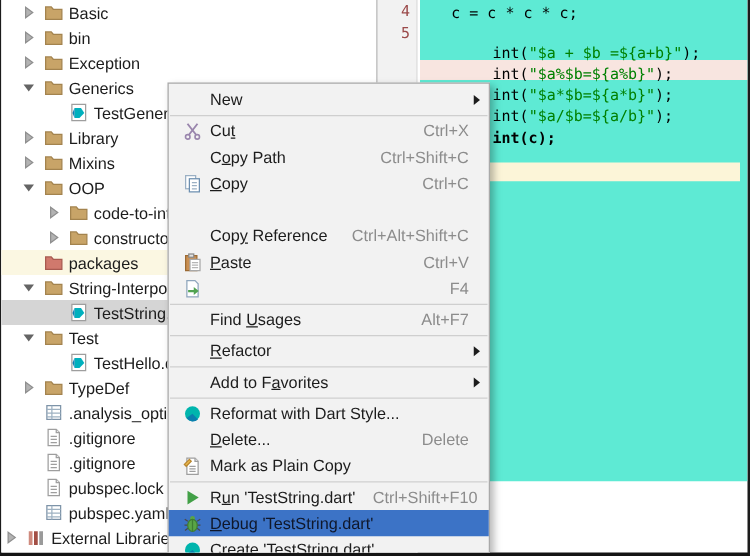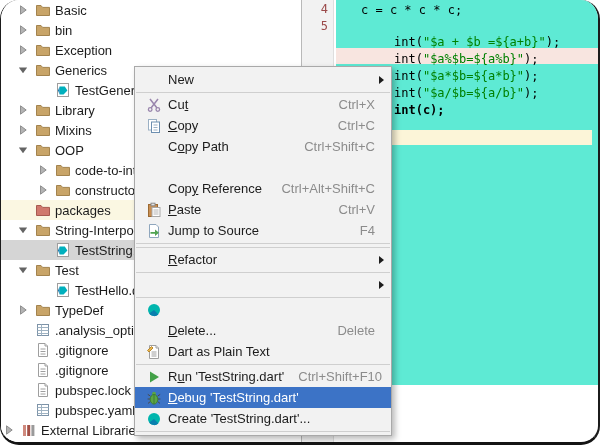--- a/index.html
+++ b/index.html
@@ -1,21 +1,20 @@
 <!DOCTYPE html>
 <html><head>
 <meta charset="utf-8">
 <style>
   html,body { margin:0; padding:0; background:#fff; }
   .screen {
     position:relative; width:600px; height:445px; overflow:hidden;
     background:#ffffff; box-sizing:border-box;
     border-left:1px solid #1b1b1b; border-right:2px solid #1b1b1b; border-bottom:3px solid #141414;
     font-family:"Liberation Sans", sans-serif;
-    border-radius:19px;
   }
   
   .tree-panel { position:absolute; left:0; top:0; width:300px; height:445px; background:#fff; }
   .tree-row { position:absolute; left:0; width:300px; height:20px; display:flex; align-items:center;
               font-size:13px; color:#1c1c1c; cursor:default; }
   .tree-row.selected { background:#d5d5d5; }
   .tree-row.tinted { background:#fbf7e2; }
   .tw-arrow { width:16px; height:16px; flex:none; display:flex; align-items:center; justify-content:center; }
   .tw-icon  { width:16px; height:16px; flex:none; margin-left:4px; margin-right:4px; display:flex; align-items:center; justify-content:center; }
   .tw-icon svg, .tw-arrow svg { width:16px; height:16px; display:block; }
@@ -32,21 +31,21 @@
   .hl-yellow { left:0;  top:130px; width:256px; height:15px; background:#fcf5d8; }
   .code-line { position:absolute; font-family:"DejaVu Sans Mono", monospace; font-size:12px;
                line-height:17px; white-space:pre; color:#000; }
   .seg-string { color:#008000; }
   
   .context-menu { position:absolute; left:133px; top:30px; width:258px; box-sizing:border-box;
                   background:#f2f2f2; border:1px solid #a9a9a9; padding:2px 0;
                   box-shadow:3px 3px 6px rgba(0,0,0,.28); z-index:10;margin-top:36px; }
   .menu-item { height:21px; display:flex; align-items:center; padding:0 7px 0 10px;
                font-size:13px; color:#1c1c1c; cursor:default; }
-  .menu-item.selected { background:#3c73c6; color:#ffffff; }
+  .menu-item.selected { background:#3c73c6; color:#0f172a; }
   .mi-icon { width:17px; height:16px; flex:none; margin-right:6px; display:flex; align-items:center; justify-content:center; }
   .mi-icon svg { width:16px; height:16px; display:block; }
   .mi-label { white-space:nowrap; }
   .mn { text-decoration:underline; text-underline-offset:1px; }
   .mi-space { flex:1; }
   .mi-shortcut { color:#8c8c8c; margin-left:14px; white-space:nowrap; }
   .mi-arrow { width:9px; flex:none; display:flex; justify-content:flex-end; }
   .tri { width:0; height:0; border-left:5px solid #1c1c1c; border-top:4px solid transparent; border-bottom:4px solid transparent; }
   .menu-sep { height:4px; display:flex; align-items:center; padding:0 1px; }
   .menu-sep-line { width:100%; height:1px; background:#cfcfcf; }
@@ -358,37 +357,37 @@
             <circle cx="4.2" cy="12.5" r="1.8" fill="none" stroke="#9a86ad" stroke-width="1.3"></circle>
             <circle cx="11.8" cy="12.5" r="1.8" fill="none" stroke="#9a86ad" stroke-width="1.3"></circle>
           </svg>
         </span>
         <span class="mi-label"><span>Cu</span><span class="mn">t</span><span></span></span>
         <span class="mi-space"></span>
         <span class="mi-shortcut">Ctrl+X</span>
         <span class="mi-arrow"></span>
       </div>
       <div class="menu-item">
+        <span class="mi-icon"></span>
+        <span class="mi-label"><span>C</span><span class="mn">o</span><span>py Path</span></span>
+        <span class="mi-space"></span>
+        <span class="mi-shortcut">Ctrl+Shift+C</span>
+        <span class="mi-arrow"></span>
+      </div>
+      <div class="menu-item">
         <span class="mi-icon">
           <svg viewBox="0 0 16 16">
             <rect x="2.5" y="1.5" width="8" height="10.5" fill="#fff" stroke="#9bb0c4"></rect>
             <rect x="5.5" y="4" width="8" height="10.5" fill="#fff" stroke="#6d8fb0"></rect>
             <path d="M7.5 7 H11.5 M7.5 9.5 H11.5 M7.5 12 H11.5" stroke="#9bb0c4"></path>
           </svg>
         </span>
         <span class="mi-label"><span></span><span class="mn">C</span><span>opy</span></span>
         <span class="mi-space"></span>
         <span class="mi-shortcut">Ctrl+C</span>
-        <span class="mi-arrow"></span>
-      </div>
-      <div class="menu-item">
-        <span class="mi-icon"></span>
-        <span class="mi-label"><span>C</span><span class="mn">o</span><span>py Path</span></span>
-        <span class="mi-space"></span>
-        <span class="mi-shortcut">Ctrl+Shift+C</span>
         <span class="mi-arrow"></span>
       </div>
       <div class="menu-item">
         <span class="mi-icon"></span>
         <span class="mi-space"></span>
         <span class="mi-arrow"></span>
       </div>
       <div class="menu-item">
         <span class="mi-icon"></span>
         <span class="mi-label"><span>Cop</span><span class="mn">y</span><span> Reference</span></span>
@@ -410,79 +409,87 @@
         <span class="mi-shortcut">Ctrl+V</span>
         <span class="mi-arrow"></span>
       </div>
       <div class="menu-item">
         <span class="mi-icon">
           <svg viewBox="0 0 16 16">
             <path d="M3.5 1.5 H10 L12.5 4 V14.5 H3.5 Z" fill="#fff" stroke="#8fa6bd"></path>
             <path d="M4.5 9 H9 V6.5 L13 9.8 L9 13 V10.8 H4.5 Z" fill="#51a351"></path>
           </svg>
         </span>
-        <span class="mi-label">Jump to Source</span>
         <span class="mi-space"></span>
         <span class="mi-shortcut">F4</span>
         <span class="mi-arrow"></span>
       </div>
       <div class="menu-sep">
         <div class="menu-sep-line"></div>
+      </div>
+      <div class="menu-item">
+        <span class="mi-icon"></span>
+        <span class="mi-label"><span>Find </span><span class="mn">U</span><span>sages</span></span>
+        <span class="mi-space"></span>
+        <span class="mi-shortcut">Alt+F7</span>
+        <span class="mi-arrow"></span>
       </div>
       <div class="menu-sep">
         <div class="menu-sep-line"></div>
       </div>
       <div class="menu-item">
         <span class="mi-icon"></span>
         <span class="mi-label"><span></span><span class="mn">R</span><span>efactor</span></span>
         <span class="mi-space"></span>
         <span class="mi-arrow">
           <span class="tri"></span>
         </span>
       </div>
       <div class="menu-sep">
         <div class="menu-sep-line"></div>
       </div>
       <div class="menu-item">
         <span class="mi-icon"></span>
+        <span class="mi-label"><span>Add to F</span><span class="mn">a</span><span>vorites</span></span>
         <span class="mi-space"></span>
         <span class="mi-arrow">
           <span class="tri"></span>
         </span>
       </div>
       <div class="menu-sep">
         <div class="menu-sep-line"></div>
       </div>
       <div class="menu-item">
         <span class="mi-icon">
           <svg viewBox="0 0 16 16">
             <circle cx="8" cy="8" r="6" fill="#00b5ad"></circle>
             <path d="M8 8 L3.2 11.4 A6 6 0 0 0 12.4 12.5 Z" fill="#0a7fae"></path>
           </svg>
         </span>
+        <span class="mi-label">Reformat with Dart Style...</span>
         <span class="mi-space"></span>
         <span class="mi-arrow"></span>
       </div>
       <div class="menu-item">
         <span class="mi-icon"></span>
         <span class="mi-label"><span></span><span class="mn">D</span><span>elete...</span></span>
         <span class="mi-space"></span>
         <span class="mi-shortcut">Delete</span>
         <span class="mi-arrow"></span>
       </div>
       <div class="menu-item">
         <span class="mi-icon">
           <svg viewBox="0 0 16 16">
             <path d="M3.5 1.5 H10 L12.5 4 V14.5 H3.5 Z" fill="#fff" stroke="#9e9e9e"></path>
             <path d="M10 1.5 V4 H12.5" fill="#ececec" stroke="#9e9e9e"></path>
             <path d="M5.5 8 H10.5 M5.5 10 H10.5 M5.5 12 H10.5" stroke="#9e9e9e"></path>
             <path d="M1.5 6.5 L5.5 2.5 L7 4 L3 8 Z" fill="#e8b64c" stroke="#b9872f"></path>
           </svg>
         </span>
-        <span class="mi-label">Dart as Plain Text</span>
+        <span class="mi-label">Mark as Plain Copy</span>
         <span class="mi-space"></span>
         <span class="mi-arrow"></span>
       </div>
       <div class="menu-sep">
         <div class="menu-sep-line"></div>
       </div>
       <div class="menu-item">
         <span class="mi-icon">
           <svg viewBox="0 0 16 16">
             <path d="M4 2.5 L13 8 L4 13.5 Z" fill="#42a047"></path>

